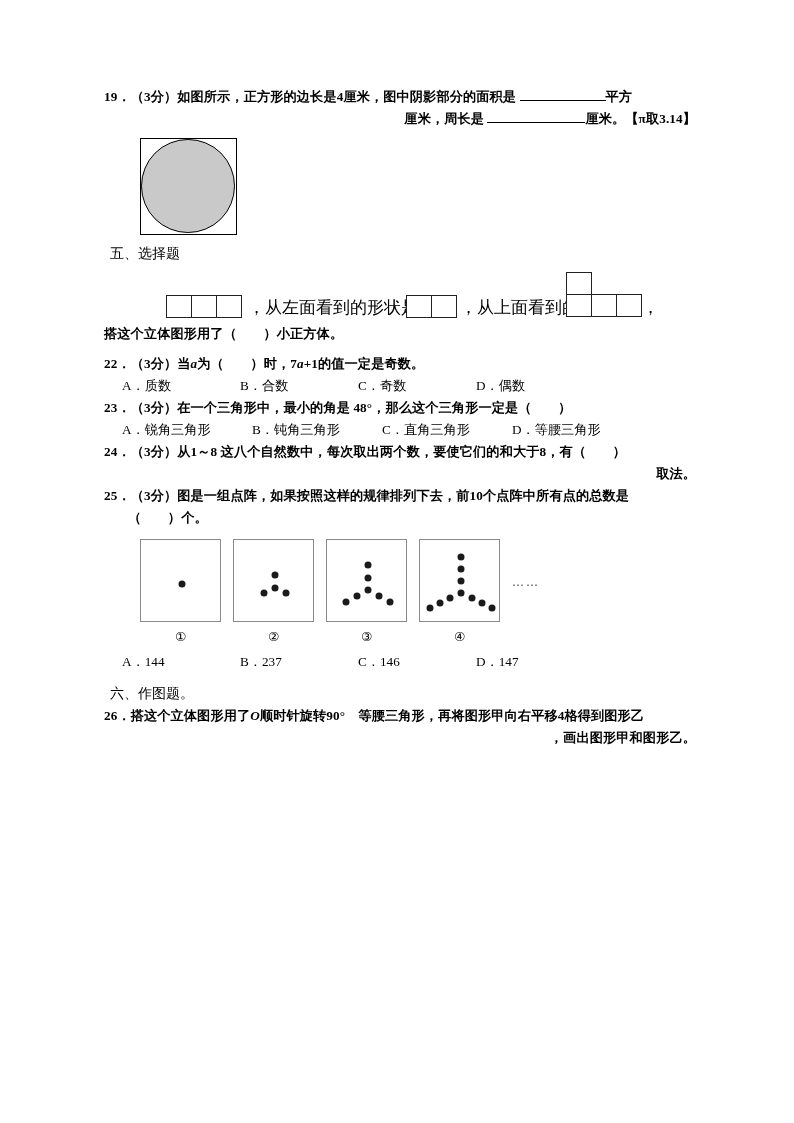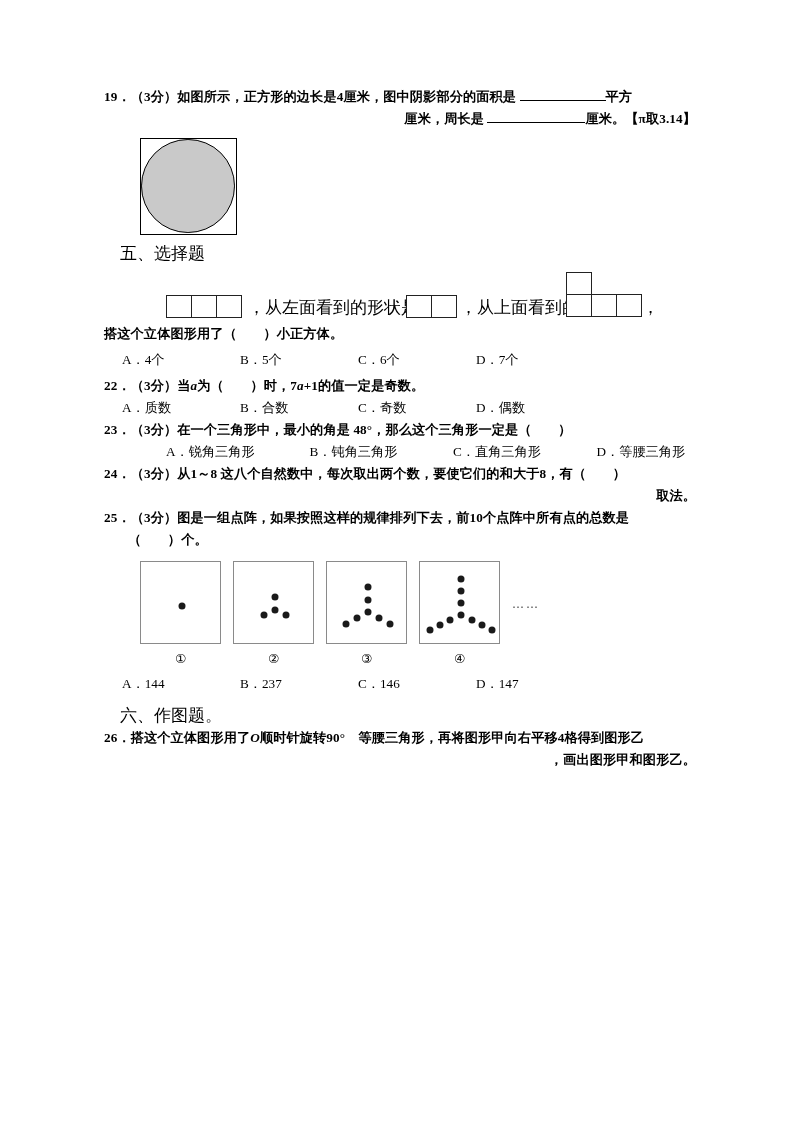--- a/index.html
+++ b/index.html
@@ -42,23 +42,23 @@
     font-weight: bold;
   }
   .indent {
     padding-left: 22px;
     text-align: right;
   }
   .indent2 {
     padding-left: 24px;
   }
   .section-head {
-    font-size: 17px;
+    font-size: 14px;
     line-height: 22px;
-    margin: 2px 0 0 16px;
+    margin: 2px 0 0 6px;
   }
   .blank-u {
     display: inline-block;
     border-bottom: 1px solid #000;
     vertical-align: baseline;
   }
   .u90 { width: 86px; }
   .u100 { width: 98px; }
   .u78 { width: 76px; }
   .u58 { width: 56px; }
@@ -72,21 +72,21 @@
     line-height: 22px;
     display: flex;
     padding-left: 18px;
   }
   .opt {
     white-space: nowrap;
   }
   .opt-w1 { width: 118px; }
   .opt-w2 { width: 118px; }
   .opt-w3 { width: 118px; }
-  .opts.wide .opt { width: 130px; margin-left: 44px; }
+  .opts.wide .opt { width: 130px; }
 
   
   .fig19-wrap {
     padding-left: 36px;
     padding-top: 8px;
     padding-bottom: 6px;
   }
   .sq-circle {
     position: relative;
     width: 97px;
@@ -233,26 +233,20 @@
         </div>
       </div>
       <span class="views-text" style="left:538px; top:32px;">，</span>
     </div>
 
     <div class="q">
       <span class="q-line">搭这个立体图形用了（　　）小正方体。</span>
     </div>
 
     <div class="gap-sm"></div>
-    <div class="opts">
-      <span class="opt opt-w1">A．4个</span>
-      <span class="opt opt-w2">B．5个</span>
-      <span class="opt opt-w3">C．6个</span>
-      <span class="opt">D．7个</span>
-    </div>
 
     <div class="gap-sm"></div>
     <div class="q">
       <span class="q-line"><span>22．</span><span>（3分）</span><span>当</span><span class="var-i">a</span><span>为（　　）时，7</span><span class="var-i">a</span><span>+1的值一定是奇数。</span></span>
     </div>
     <div class="opts">
       <span class="opt opt-w1">A．质数</span>
       <span class="opt opt-w2">B．合数</span>
       <span class="opt opt-w3">C．奇数</span>
       <span class="opt">D．偶数</span>

